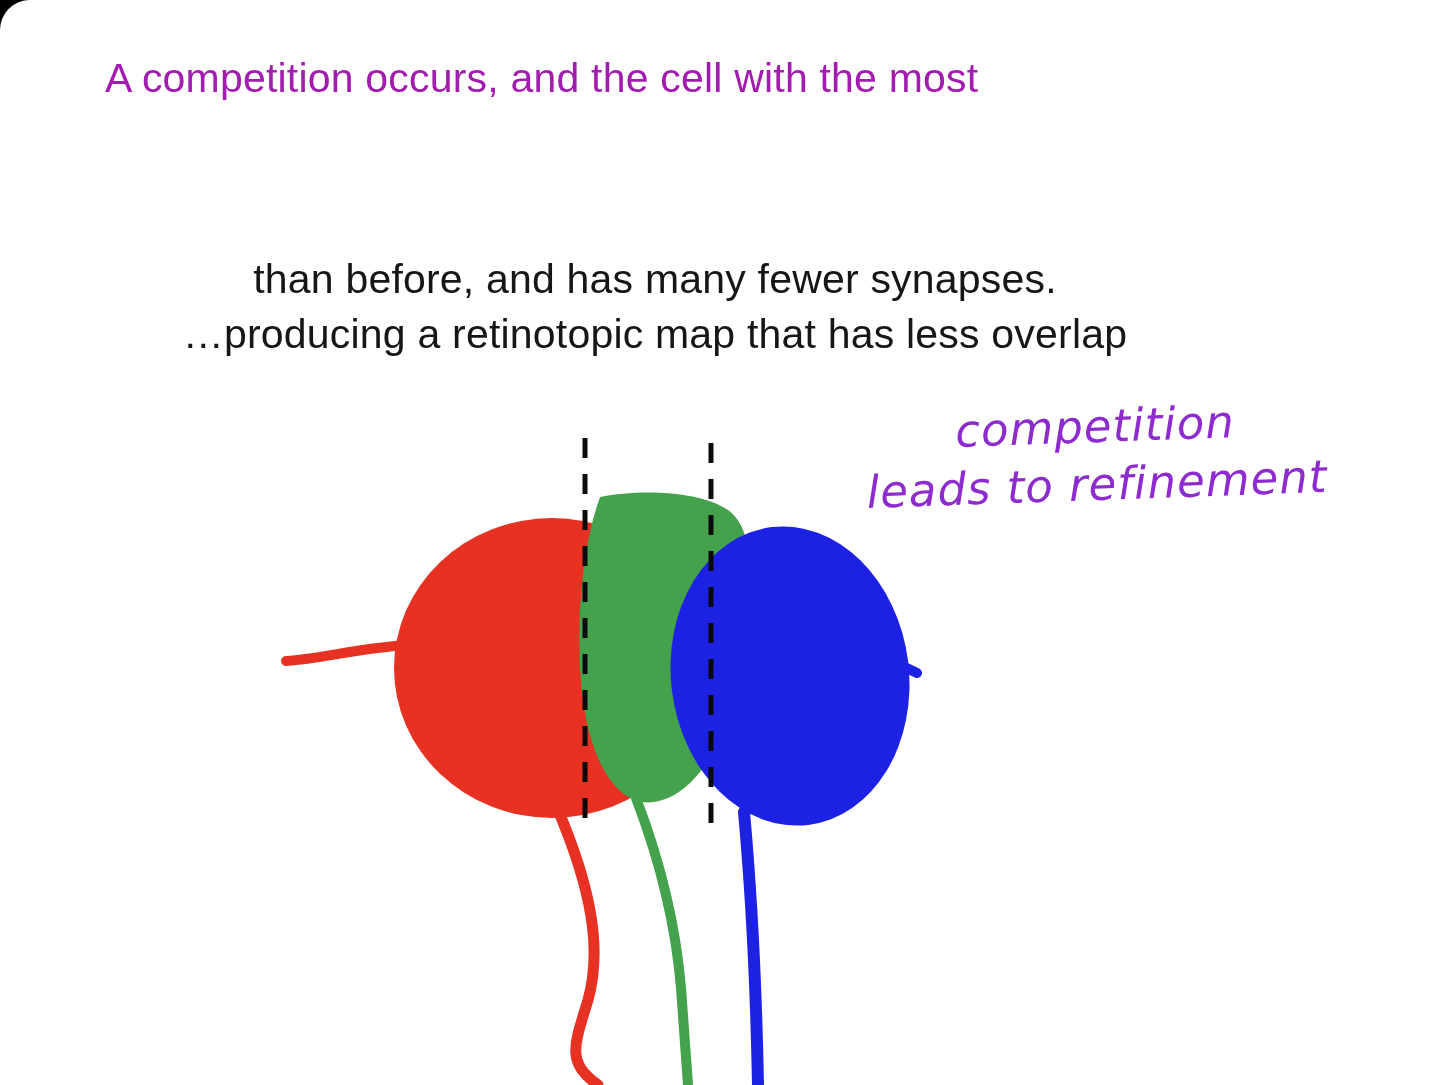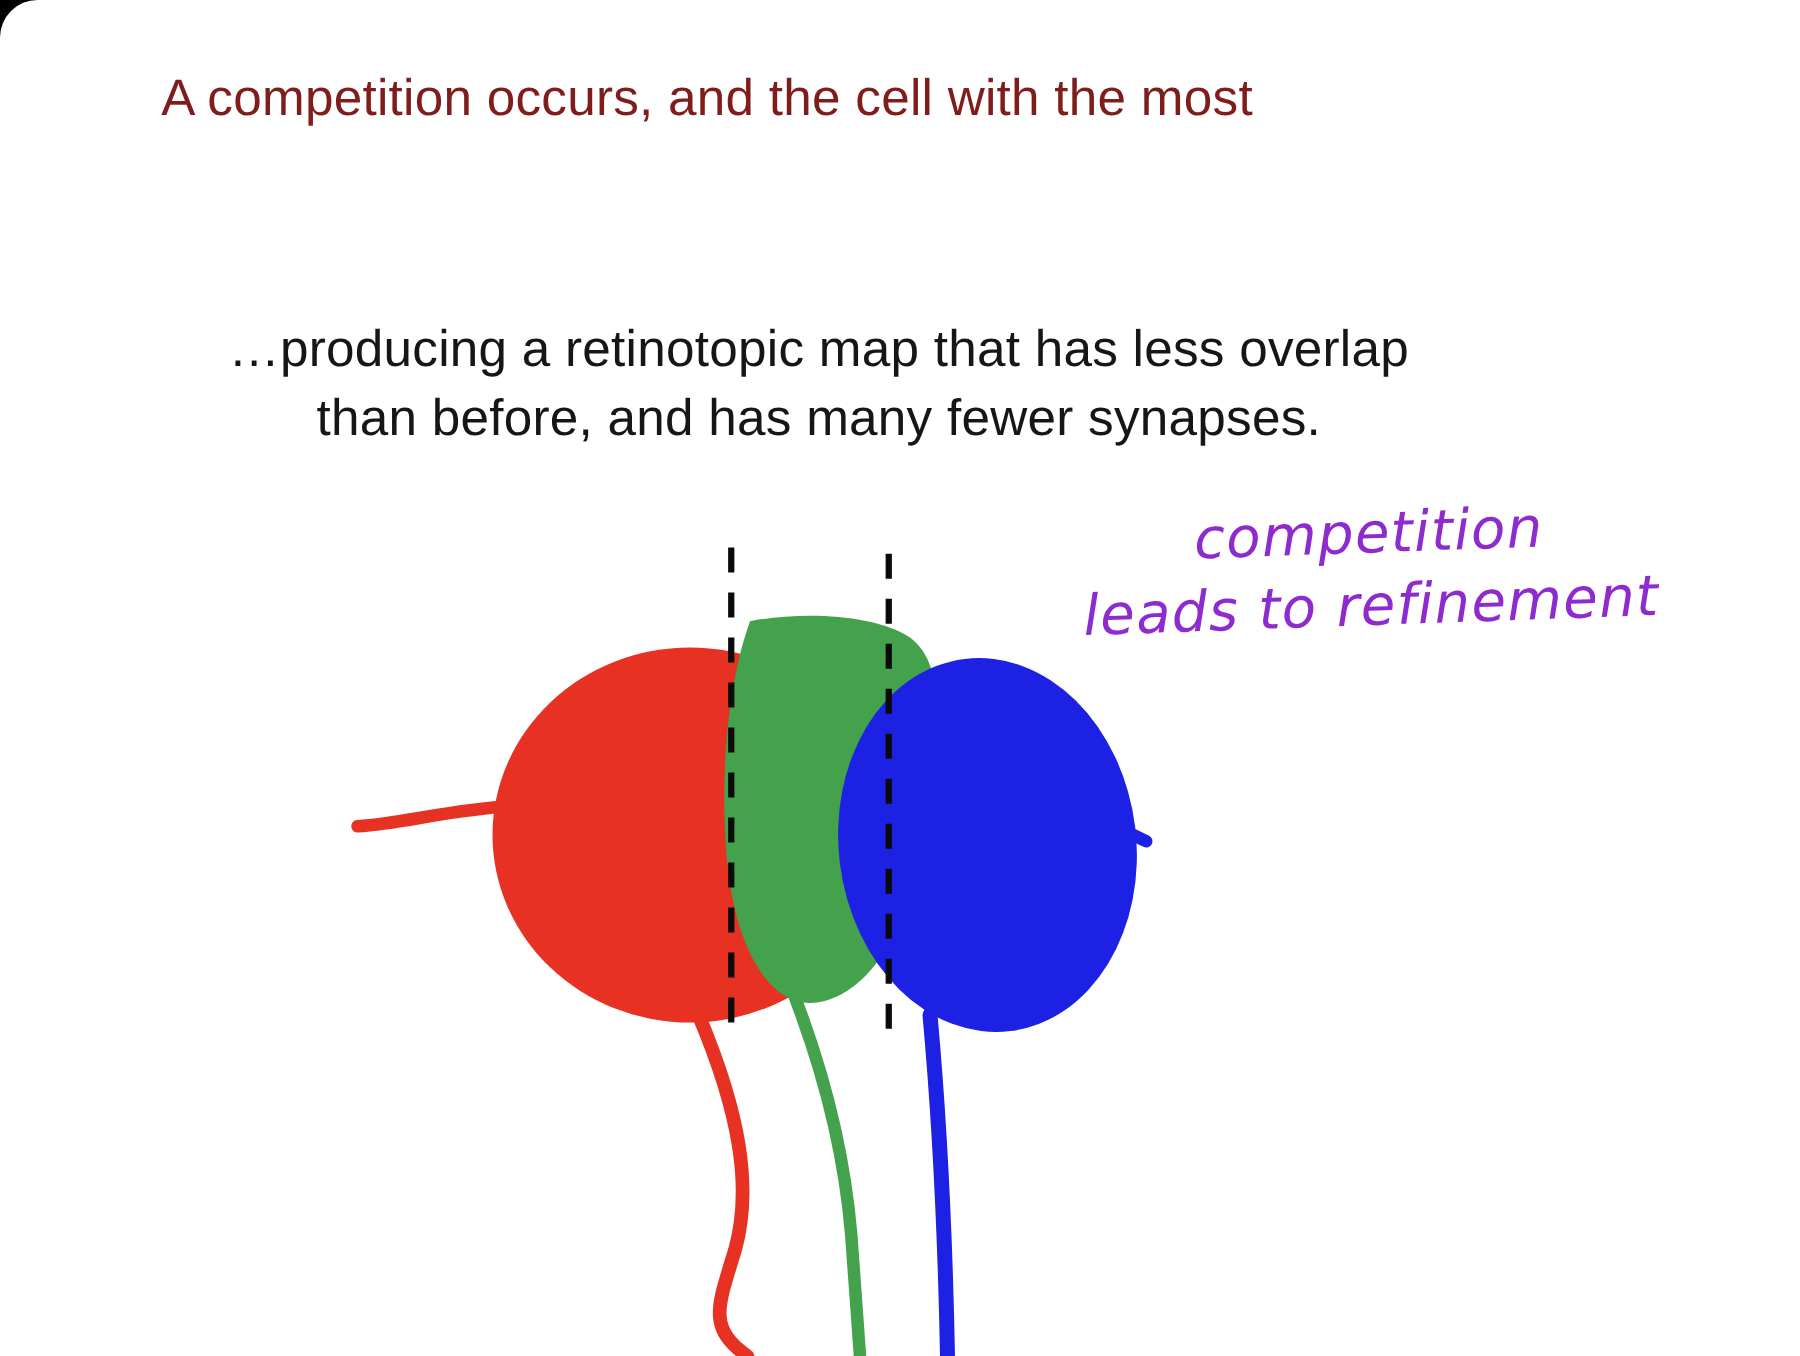--- a/index.html
+++ b/index.html
@@ -55,27 +55,27 @@
     position: absolute;
     inset: 0;
   }
 </style>
 </head>
 <body>
 
 <div class="stage">
   <div class="slide">
 
-    <div class="heading" style="color: #7f1d1d; margin-left: 24px;">
+    <div class="heading" style="color: #a21caf;">
       <div>A competition occurs, and the cell with the most</div>
     </div>
 
     <div class="body-text" style="color: rgb(22, 22, 22);">
+      <div>than before, and has many fewer synapses.</div>
       <div>…producing a retinotopic map that has less overlap</div>
-      <div>than before, and has many fewer synapses.</div>
     </div>
 
     <div class="annotation" style="color: rgb(142, 43, 206);">
       <div>competition</div>
       <div>leads to refinement</div>
     </div>
 
     <svg class="diagram-svg" width="1440" height="1085" viewBox="0 0 1440 1085" xmlns="http://www.w3.org/2000/svg">
 
       <path d="M 286 661 C 318 659, 342 652, 378 648 C 410 644, 435 642, 465 640" fill="none" stroke-width="10" stroke-linecap="round" stroke="#e73122"></path>

